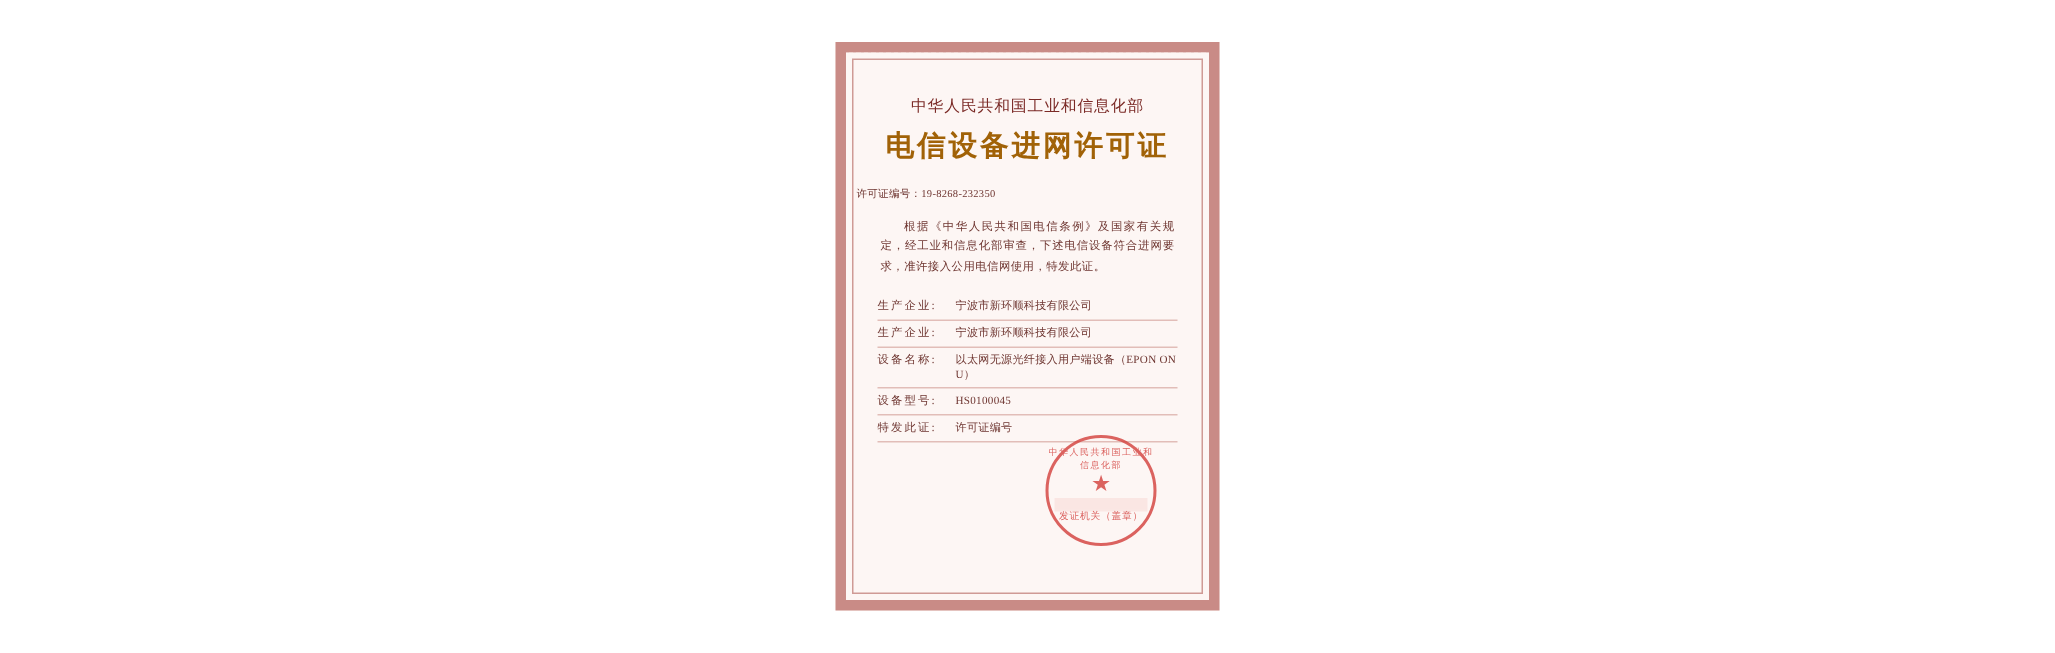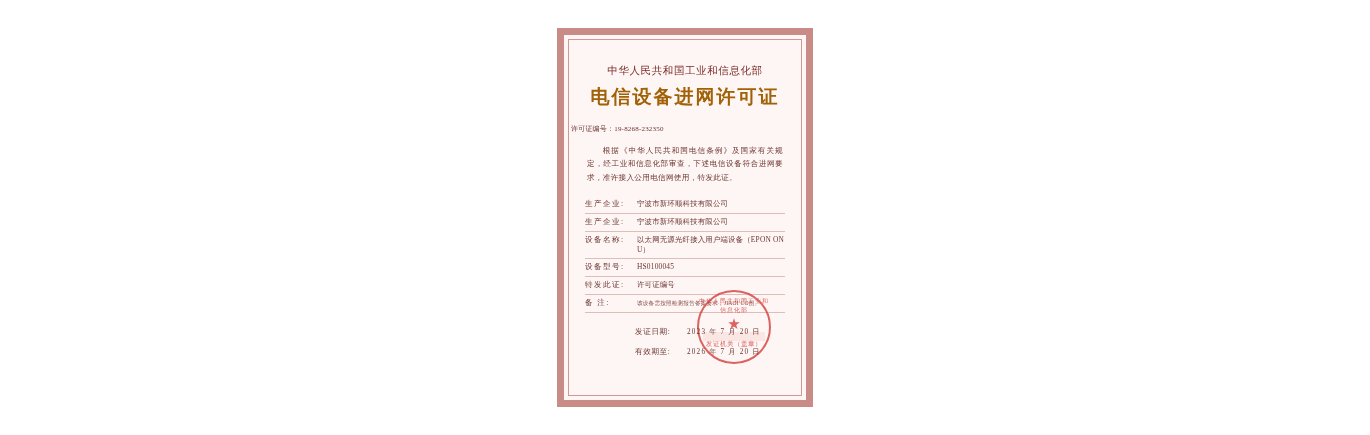--- a/index.html
+++ b/index.html
@@ -230,43 +230,29 @@
         <div class="field-row">
           <div class="field-label">设备型号:</div>
           <div class="field-value">HS0100045</div>
         </div>
 
         <div class="field-row">
           <div class="field-label">特发此证:</div>
           <div class="field-value">许可证编号</div>
         </div>
 
-        <div class="field-row note">
-          <div class="field-label">备    注:</div>
-          <div class="field-value">该设备需按照检测报告备案要求，JIAOI CO图。</div>
-        </div>
 
       </div>
 
       <div class="seal-wrap">
         <div class="seal">
           <div class="seal-top-text">中华人民共和国工业和信息化部</div>
           <div class="seal-band"></div>
           <div class="seal-star">★</div>
           <div class="seal-bottom-text">发证机关（盖章）</div>
         </div>
       </div>
 
-      <div class="dates">
-        <div class="date-row">
-          <div class="date-label">发证日期:</div>
-          <div class="date-value">2023 年 7 月 20 日</div>
-        </div>
-        <div class="date-row">
-          <div class="date-label">有效期至:</div>
-          <div class="date-value">2026 年 7 月 20 日</div>
-        </div>
-      </div>
 
     </div>
   </div>
 
 </div>
 
 </body></html>

